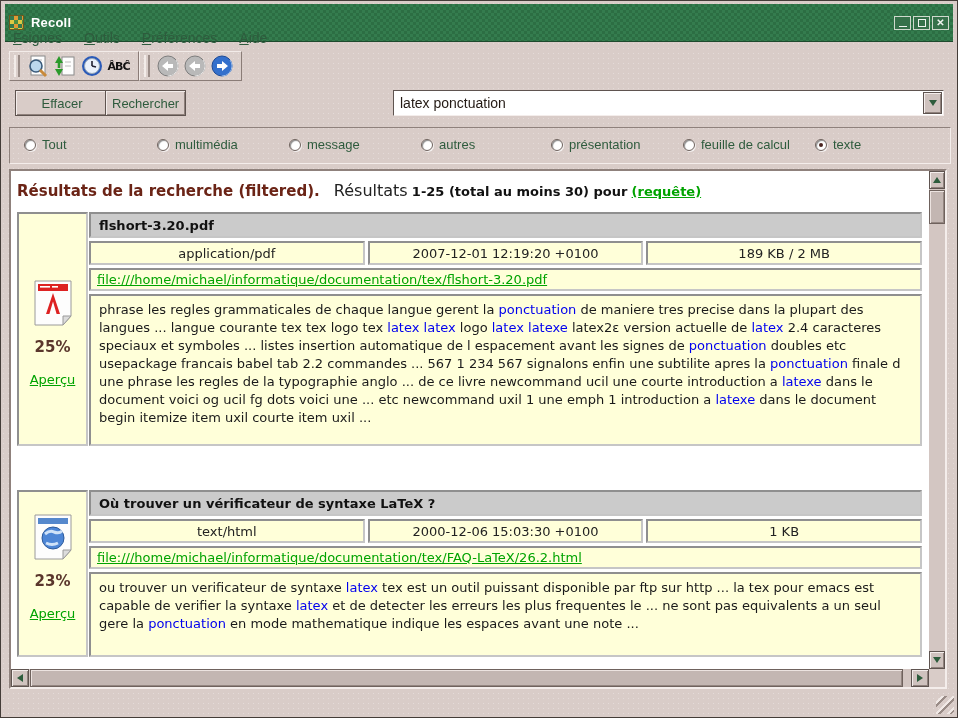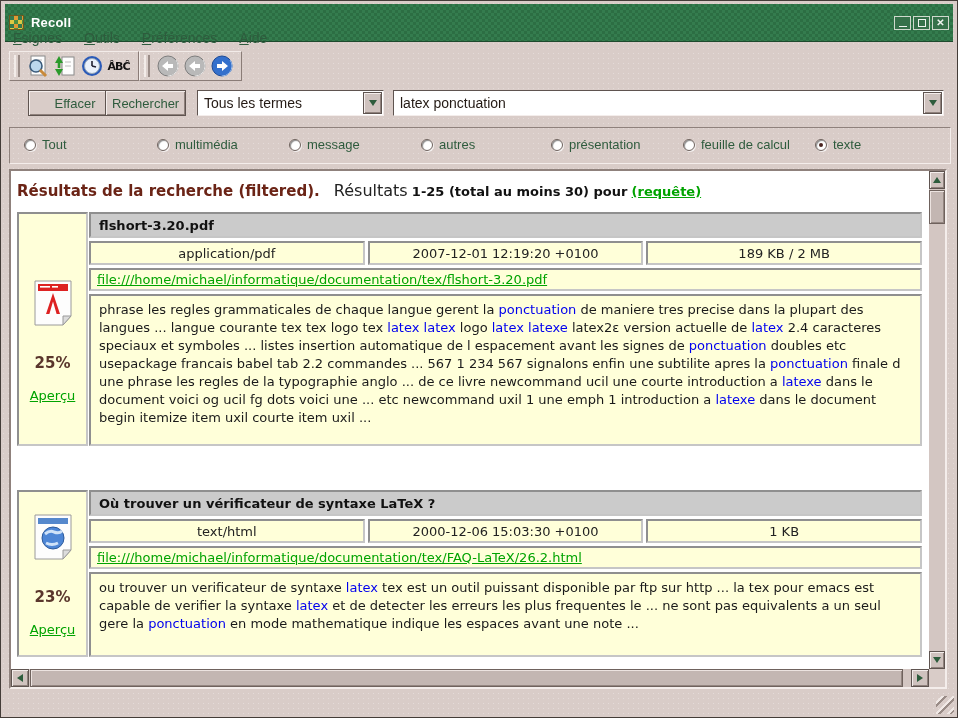--- a/index.html
+++ b/index.html
@@ -115,21 +115,21 @@
   }
   .entry-1{grid-template-rows:26px 24px 23px 152px;}
   .entry-2{grid-template-rows:26px 24px 23px 85px;margin-top:44px;}
   .cellb{border:2px solid;border-color:#8f8f8f #c6c6c6 #c6c6c6 #8f8f8f;}
   .entry-left{
     grid-row:1 / span 4;background:#ffffd9;
     display:flex;flex-direction:column;align-items:center;
   }
   .entry-1 .entry-left{padding-top:66px;}
   .entry-2 .entry-left{padding-top:22px;}
-  .relevance{font-size:15px;font-weight:bold;color:#5a362c;margin-top:28px;}
+  .relevance{font-size:15px;font-weight:bold;color:#5a362c;margin-top:12px;}
   .preview-link{font-size:13px;color:#00a300;text-decoration:underline;margin-top:16px;cursor:pointer;}
   .entry-title{
     background:#cbcbcb;font-size:13px;font-weight:bold;color:#111;
     display:flex;align-items:center;padding-left:8px;text-align:center;
   }
   .entry-meta{display:grid;grid-template-columns:1fr 1fr 1fr;column-gap:3px;}
   .meta-cell{background:#ffffd9;font-size:13px;color:#222;display:flex;align-items:center;justify-content:center;}
   .entry-url{background:#ffffd9;display:flex;align-items:center;padding-left:6px;overflow:hidden;}
   .entry-url a{font-size:13px;color:#00a300;text-decoration:underline;white-space:nowrap;cursor:pointer;}
   .entry-snippet{
@@ -241,28 +241,22 @@
         <svg width="24" height="24" viewBox="0 0 24 24">
           <circle cx="12" cy="12" r="10" fill="#3470cc" stroke="#1d4a96"></circle>
           <circle cx="12" cy="12" r="10" fill="none" stroke="#9cc0f0" stroke-width="1" stroke-dasharray="16 40"></circle>
           <polygon points="18,12 12,7 12,10 7,10 7,14 12,14 12,17" fill="#fff"></polygon>
         </svg>
       </button>
     </div>
   </div>
 
   <div class="search-row">
-    <button class="btn" style="left:14px;width:94px;margin-left:13px;">Effacer</button>
+    <button class="btn" style="left:14px;width:94px;">Effacer</button>
     <button class="btn" style="left:104px;width:81px;">Rechercher</button>
-    <div class="combo" style="left:196px;width:187px;">
-      <span class="combo-text">Tous les termes</span>
-      <span class="combo-arrow">
-          <span class="tri-down"></span>
-        </span>
-    </div>
     <div class="combo" style="left:392px;width:551px;">
       <input type="text" value="latex ponctuation" style="">
       <span class="combo-arrow">
           <span class="tri-down"></span>
         </span>
     </div>
   </div>
 
   <div class="filter-panel">
     <label class="radio-opt" style="left:14px;">

